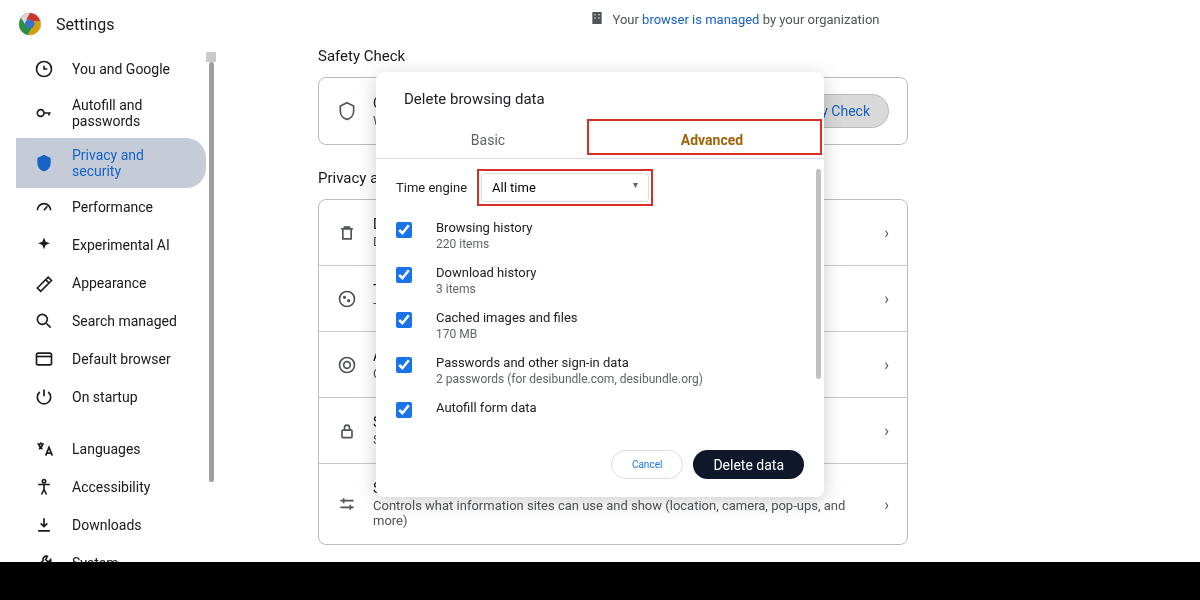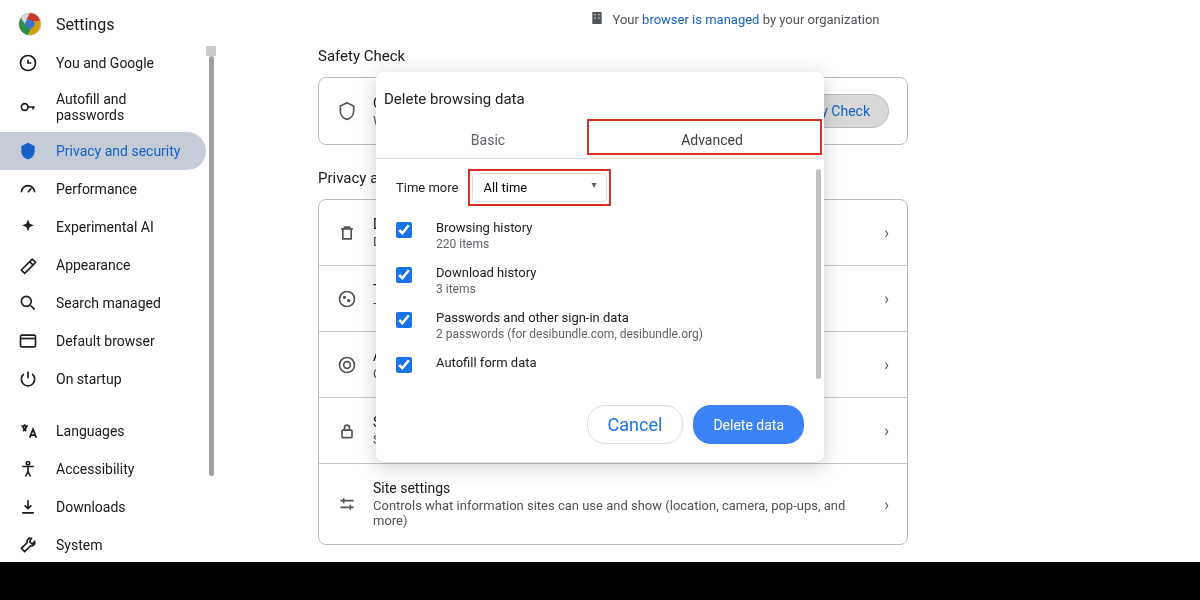--- a/index.html
+++ b/index.html
@@ -6,21 +6,21 @@
     body { width: 1200px; height: 600px; background: #000; overflow: hidden; position: relative; }
     .viewport { width: 1200px; height: 562px; background: #fff; position: relative; overflow: hidden; }
     .dimmed { filter: brightness(0.85); pointer-events: none; }
     
     
     .header { display: flex; align-items: center; padding: 12px 18px; gap: 14px; }
     .chrome-logo { width: 24px; height: 24px; }
     .settings-title { font-size: 16px; color: #202124; }
     
     
-    .sidebar { position: absolute; top: 44px; left: 0; width: 218px; height: 514px; overflow-y: auto; }
+    .sidebar { position: absolute; top: 50px; left: 0; width: 218px; height: 514px; overflow-y: auto; padding-left: 16px; }
     .sidebar-scroll { position: absolute; right: 2px; top: 2px; width: 10px; height: 510px; }
     .sidebar-scroll::before { content: ''; position: absolute; top: 0; left: 0; width: 10px; height: 10px; background: #eee; }
     .sidebar-scroll::after { content: ''; position: absolute; top: 10px; left: 3px; width: 5px; height: 420px; background: #bbb; border-radius: 3px; }
     .sidebar-item { display: flex; align-items: center; padding: 9px 18px; gap: 18px; font-size: 14px; color: #202124; border-radius: 0 20px 20px 0; margin-right: 12px; cursor: pointer; }
     .sidebar-item.active { background: #e8f0fe; color: #1a73e8; }
     .sidebar-item .icon { width: 20px; height: 20px; display: flex; align-items: center; justify-content: center; flex-shrink: 0; }
     .sidebar-item.active .icon { color: #1a73e8; }
     .sidebar-item .icon svg { width: 20px; height: 20px; }
     
     
@@ -40,45 +40,45 @@
     
     .privacy-row { display: flex; align-items: center; padding: 16px 18px; gap: 16px; border-top: 1px solid #e8eaed; }
     .privacy-row:first-child { border-top: none; }
     .privacy-row .icon { width: 20px; height: 20px; flex-shrink: 0; color: #5f6368; }
     .privacy-row .text { flex: 1; font-size: 14px; color: #202124; }
     .privacy-row .subtext { font-size: 13px; color: #5f6368; margin-top: 2px; }
     .chevron { color: #5f6368; }
     
     
     .dialog { position: absolute; top: 72px; left: 376px; width: 448px; background: #fff; border-radius: 8px; box-shadow: 0 4px 20px rgba(0,0,0,0.2); z-index: 10; }
-    .dialog-title { font-size: 15px; color: #202124; padding: 18px 8px 14px; }
+    .dialog-title { font-size: 15px; color: #202124; padding: 18px 28px 14px; }
     .dialog-tabs { display: flex; border-bottom: 1px solid #dadce0; position: relative; }
     .dialog-tab { flex: 1; text-align: center; padding: 10px 16px; font-size: 14px; color: #5f6368; cursor: pointer; }
-    .dialog-tab.active { color: #404040; font-weight: 400; }
+    .dialog-tab.active { color: #a16207; font-weight: 700; }
     .tab-highlight { position: absolute; top: -3px; left: 211px; width: 235px; height: 36px; border: 2px solid #d93025; pointer-events: none; }
     
     .dialog-body { padding: 14px 20px 4px; max-height: 300px; overflow-y: auto; position: relative; }
     .dialog-scroll { position: absolute; right: 2px; top: 0; width: 8px; height: 280px; }
     .dialog-scroll-thumb { position: absolute; top: 10px; left: 2px; width: 5px; height: 210px; background: #c0c0c0; border-radius: 3px; }
     
     .time-row { display: flex; align-items: center; gap: 14px; margin-bottom: 18px; }
     .time-label { font-size: 13px; color: #202124; }
-    .time-select { border: 1px solid #dadce0; border-radius: 4px; padding: 6px 28px 6px 10px; font-size: 13px; width: 135px; position: relative; }
+    .time-select { border: 1px solid #dadce0; border-radius: 4px; padding: 6px 28px 6px 10px; font-size: 13px; width: 168px; position: relative; }
     .time-select::after { content: '▾'; position: absolute; right: 10px; top: 5px; font-size: 10px; color: #5f6368; }
     .time-highlight { position: absolute; border: 2px solid #d93025; top: -4px; left: -4px; right: -4px; bottom: -4px; pointer-events: none; }
     .time-select-wrap { position: relative; }
     
     .check-row { display: flex; gap: 24px; margin-bottom: 14px; align-items: flex-start; }
     .check-row input[type=checkbox] { width: 16px; height: 16px; accent-color: #1a73e8; margin-top: 2px; flex-shrink: 0; }
     .check-row .ct { font-size: 13px; color: #202124; }
     .check-row .cs { font-size: 12px; color: #5f6368; margin-top: 2px; }
     
     .dialog-actions { display: flex; justify-content: flex-end; gap: 10px; padding: 14px 20px 18px; }
-    .btn-cancel { border: 1px solid #dadce0; background: #fff; color: #1a73e8; padding: 8px 20px; border-radius: 18px; font-size: 18px; cursor: pointer; }
-    .btn-delete { border: none; background: #3b82f6; color: #fff; padding: 4px 20px; border-radius: 18px; font-size: 14px; cursor: pointer; }
+    .btn-cancel { border: 1px solid #dadce0; background: #fff; color: #1a73e8; padding: 8px 20px; border-radius: 18px; font-size: 10px; cursor: pointer; }
+    .btn-delete { border: none; background: #0f172a; color: #fff; padding: 4px 20px; border-radius: 18px; font-size: 14px; cursor: pointer; }
     
     .watermark { position: absolute; top: 262px; left: 600px; font-size: 22px; font-weight: 700; color: #e0e0e0; display: flex; align-items: center; gap: 6px; z-index: 5; pointer-events: none; }
   </style>
 </head>
 <body>
 
 <div class="viewport">
   <div class="dimmed">
     <div class="header">
       <span class="chrome-logo">
@@ -306,21 +306,21 @@
 
   <div class="dialog">
     <div class="dialog-title">Delete browsing data</div>
     <div class="dialog-tabs">
       <div class="dialog-tab">Basic</div>
       <div class="dialog-tab active">Advanced</div>
       <div class="tab-highlight"></div>
     </div>
     <div class="dialog-body">
       <div class="time-row">
-        <span class="time-label">Time more</span>
+        <span class="time-label">Time engine</span>
         <span class="time-select-wrap">
           <div class="time-select"><span>All time</span></div>
           <div class="time-highlight"></div>
         </span>
       </div>
       <div class="check-row">
           <input type="checkbox" checked="" style="">
           <div>
             <div class="ct">Browsing history</div>
             <div class="cs">220 items</div>
@@ -329,20 +329,27 @@
       <div class="check-row">
           <input type="checkbox" checked="" style="">
           <div>
             <div class="ct">Download history</div>
             <div class="cs">3 items</div>
           </div>
         </div>
       <div class="check-row">
           <input type="checkbox" checked="" style="">
           <div>
+            <div class="ct">Cached images and files</div>
+            <div class="cs">170 MB</div>
+          </div>
+        </div>
+      <div class="check-row">
+          <input type="checkbox" checked="" style="">
+          <div>
             <div class="ct">Passwords and other sign-in data</div>
             <div class="cs">2 passwords (for desibundle.com, desibundle.org)</div>
           </div>
         </div>
       <div class="check-row">
           <input type="checkbox" checked="" style="">
           <div>
             <div class="ct">Autofill form data</div>
           </div>
         </div>

